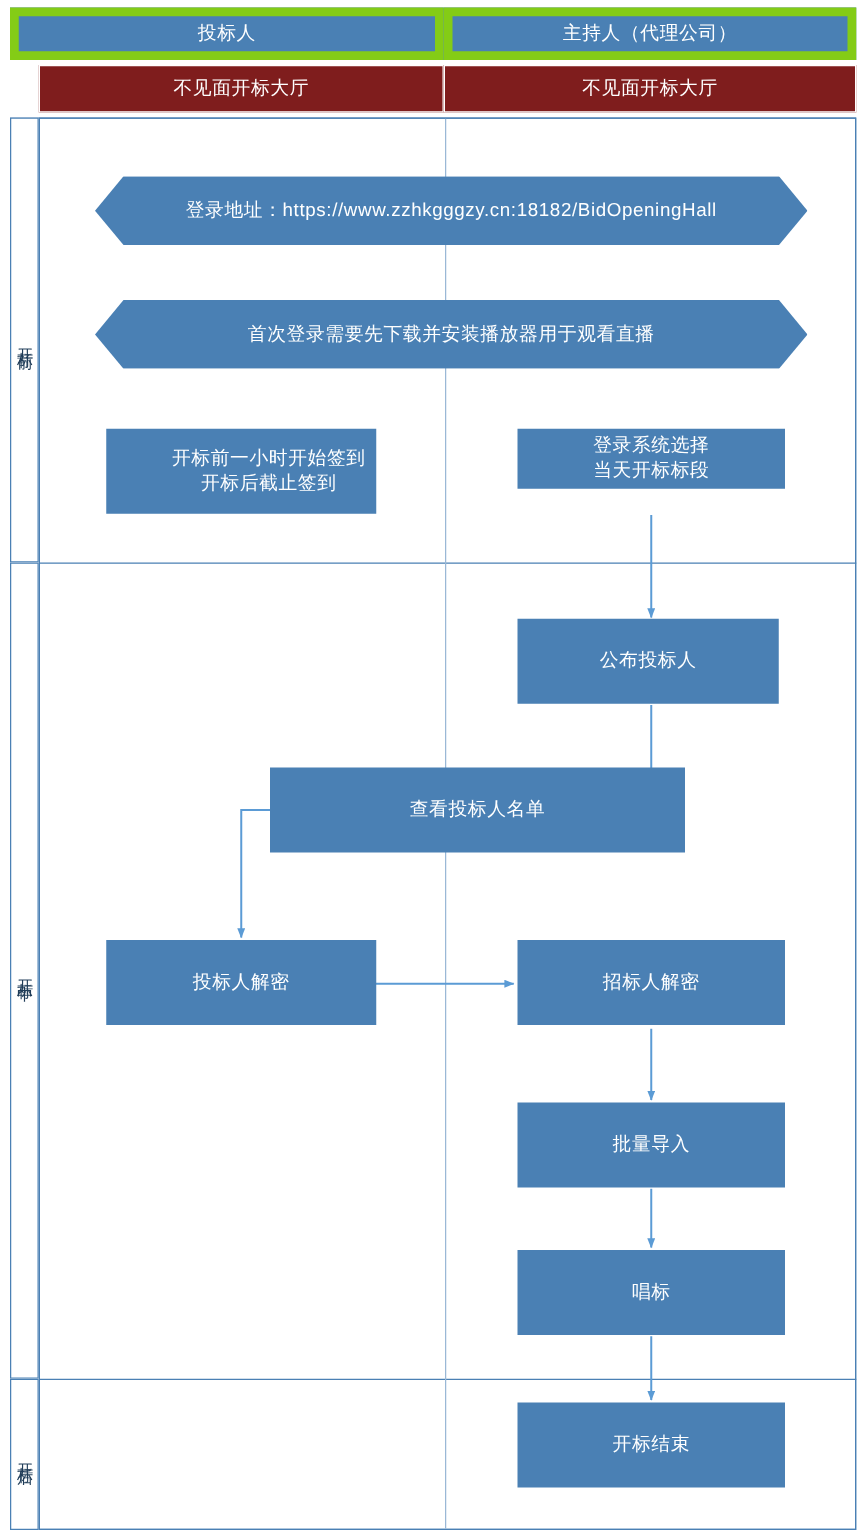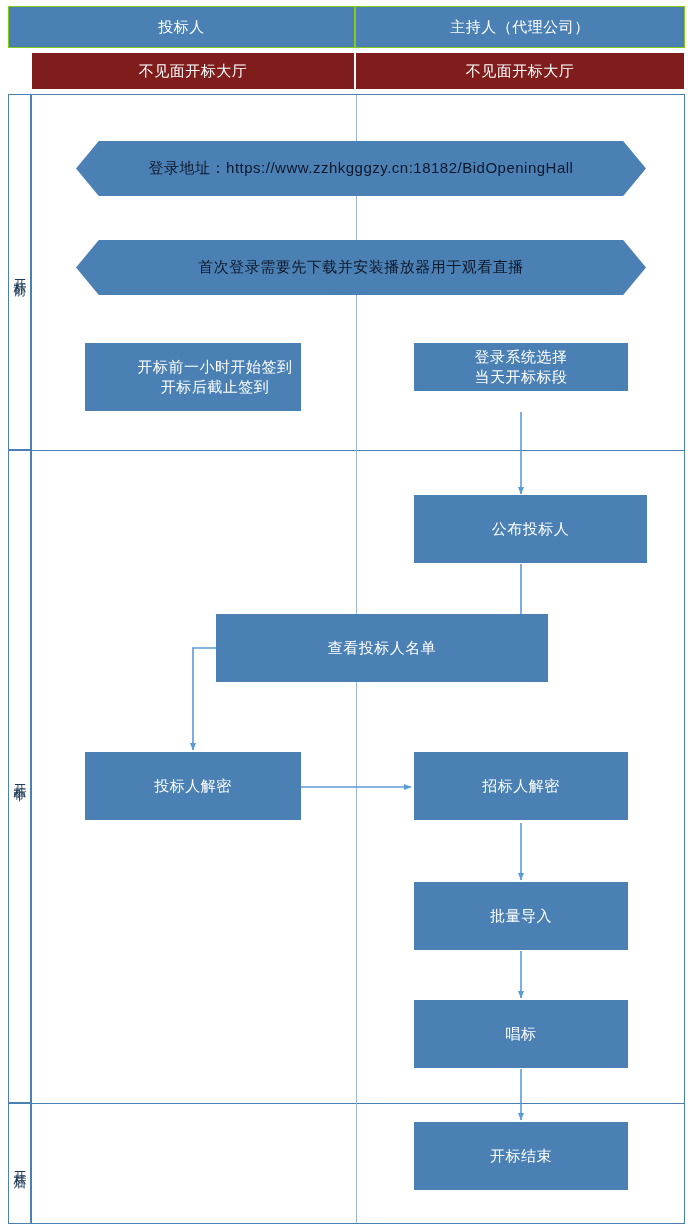--- a/index.html
+++ b/index.html
@@ -30,21 +30,21 @@
     background: #4a80b4;
     font-size: 15px;
     line-height: 1.35;
     white-space: pre-line;
     letter-spacing: 0.5px;
   }
 
   
   .col-head {
     background: #4a80b4;
-    border: 1px solid #84cc16;
+    border: 7px solid #84cc16;
     font-size: 15px;
   }
   .sub-head {
     background: #7f1d1d;
     border: 1px solid #ffffff;
     font-size: 15px;
   }
 
   
   .phase {
@@ -79,21 +79,21 @@
     position: absolute;
     background: #9ab8d6;
     width: 1px;
   }
 
   
   .hex {
     position: absolute;
     box-sizing: border-box;
     background: #4a80b4;
-    color: #0f172a;
+    color: #ffffff;
     display: flex;
     align-items: center;
     justify-content: center;
     text-align: center;
     font-size: 15px;
     letter-spacing: .5px;
     clip-path: polygon(4% 0%, 96% 0%, 100% 50%, 96% 100%, 4% 100%, 0% 50%);
   }
 
   
@@ -161,21 +161,21 @@
   <div class="hex" style="left:76px; top:141px; width:570px; height:55px;">登录地址：https://www.zzhkgggzy.cn:18182/BidOpeningHall</div>
 
   <div class="hex" style="left:76px; top:240px; width:570px; height:55px;">首次登录需要先下载并安装播放器用于观看直播</div>
 
   <div class="box" style="left:85px; top:343px; width:216px; height:68px;padding-left:44px;">开标前一小时开始签到
 开标后截止签到</div>
 
   <div class="box" style="left:414px; top:343px; width:214px; height:48px;">登录系统选择
 当天开标标段</div>
 
-  <div class="box" style="left:414px; top:495px; width:233px; height:68px;">公布投标人</div>
+  <div class="box" style="left:414px; top:495px; width:209px; height:68px;">公布投标人</div>
 
   <div class="box" style="left:216px; top:614px; width:332px; height:68px;">查看投标人名单</div>
 
   <div class="box" style="left:85px; top:752px; width:216px; height:68px;">投标人解密</div>
 
   <div class="box" style="left:414px; top:752px; width:214px; height:68px;">招标人解密</div>
 
   <div class="box" style="left:414px; top:882px; width:214px; height:68px;">批量导入</div>
 
   <div class="box" style="left:414px; top:1000px; width:214px; height:68px;">唱标</div>

